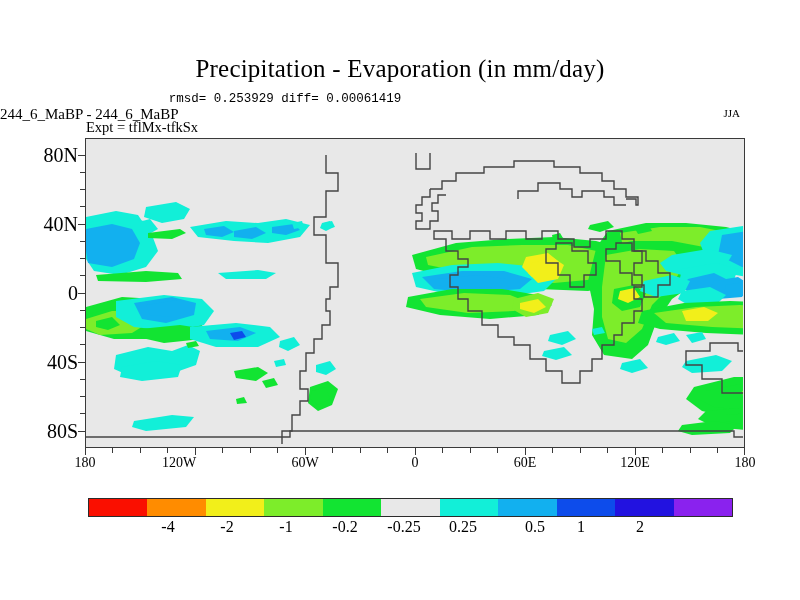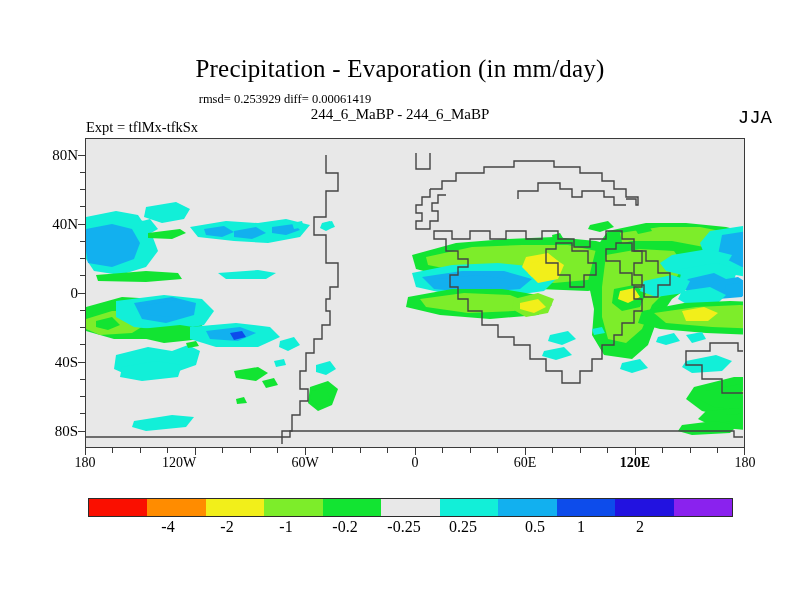--- a/index.html
+++ b/index.html
@@ -33,45 +33,45 @@
     font-family: "Liberation Serif", serif;
     letter-spacing: 0.2px;
     white-space: nowrap;
   }
   #stats-line {
     position: absolute;
     left: 0; top: 92px;
     width: 570px;
     text-align: center;
     font-size: 12.5px;
-    font-family: Liberation Serif, serif;
+    font-family: Liberation Mono, monospace;
     white-space: nowrap;
   }
   #expt-label {
     position: absolute;
     left: 86px; top: 107px;
     font-size: 14.5px;
     font-family: "Liberation Serif", serif;
     white-space: nowrap;
     margin-top: 12px;
   }
   #case-label {
     position: absolute;
     left: 0; top: 106px;
     width: 800px;
-    text-align: center;
+    text-align: left;
     font-size: 15px;
     font-family: "Liberation Serif", serif;
     white-space: nowrap;
   }
   #season-label {
     position: absolute;
-    right: 28px; top: 107px;
-    font-size: 19px;
-    font-family: Liberation Mono, monospace;
+    right: 60px; top: 107px;
+    font-size: 11px;
+    font-family: Liberation Serif, serif;
     white-space: nowrap;
   }
 
   
   #plot-frame {
     position: absolute;
     left: 85px; top: 138px;
     width: 660px;
     height: 310px;
     border: 1.5px solid #3a3a3a;
@@ -97,21 +97,21 @@
     top: 455px;
     font-size: 14px;
     font-family: "Liberation Serif", serif;
     text-align: center;
     transform: translateX(-50%);
     white-space: nowrap;
   }
   .ylabel {
     position: absolute;
     left: 78px;
-    font-size: 15px;
+    font-size: 20px;
     font-family: "Liberation Serif", serif;
     text-align: left;
     transform: translate(-100%, -50%);
     white-space: nowrap;
   }
 
   
   #colorbar {
     position: absolute;
     left: 88px;
@@ -331,21 +331,21 @@
   <div class="tick-x" style="left:662px; top:448px; height:5px;"></div>
   <div class="tick-x" style="left:690px; top:448px; height:5px;"></div>
   <div class="tick-x" style="left:717px; top:448px; height:5px;"></div>
   <div class="tick-x" style="left:744px; top:448px; height:7px;"></div>
 
   <div class="xlabel" style="left:85px;">180</div>
   <div class="xlabel" style="left:179px;">120W</div>
   <div class="xlabel" style="left:305px;">60W</div>
   <div class="xlabel" style="left:415px;">0</div>
   <div class="xlabel" style="left:525px;">60E</div>
-  <div class="xlabel" style="left:635px;font-weight:bold;">120E</div>
+  <div class="xlabel" style="left:635px;">120E</div>
   <div class="xlabel" style="left:745px;">180</div>
 
   <div class="tick-y" style="left:78px; top:155px; width:7px;"></div>
   <div class="tick-y" style="left:80px; top:172px; width:5px;"></div>
   <div class="tick-y" style="left:80px; top:189px; width:5px;"></div>
   <div class="tick-y" style="left:80px; top:206px; width:5px;"></div>
   <div class="tick-y" style="left:78px; top:224px; width:7px;"></div>
   <div class="tick-y" style="left:80px; top:241px; width:5px;"></div>
   <div class="tick-y" style="left:80px; top:258px; width:5px;"></div>
   <div class="tick-y" style="left:80px; top:275px; width:5px;"></div>

